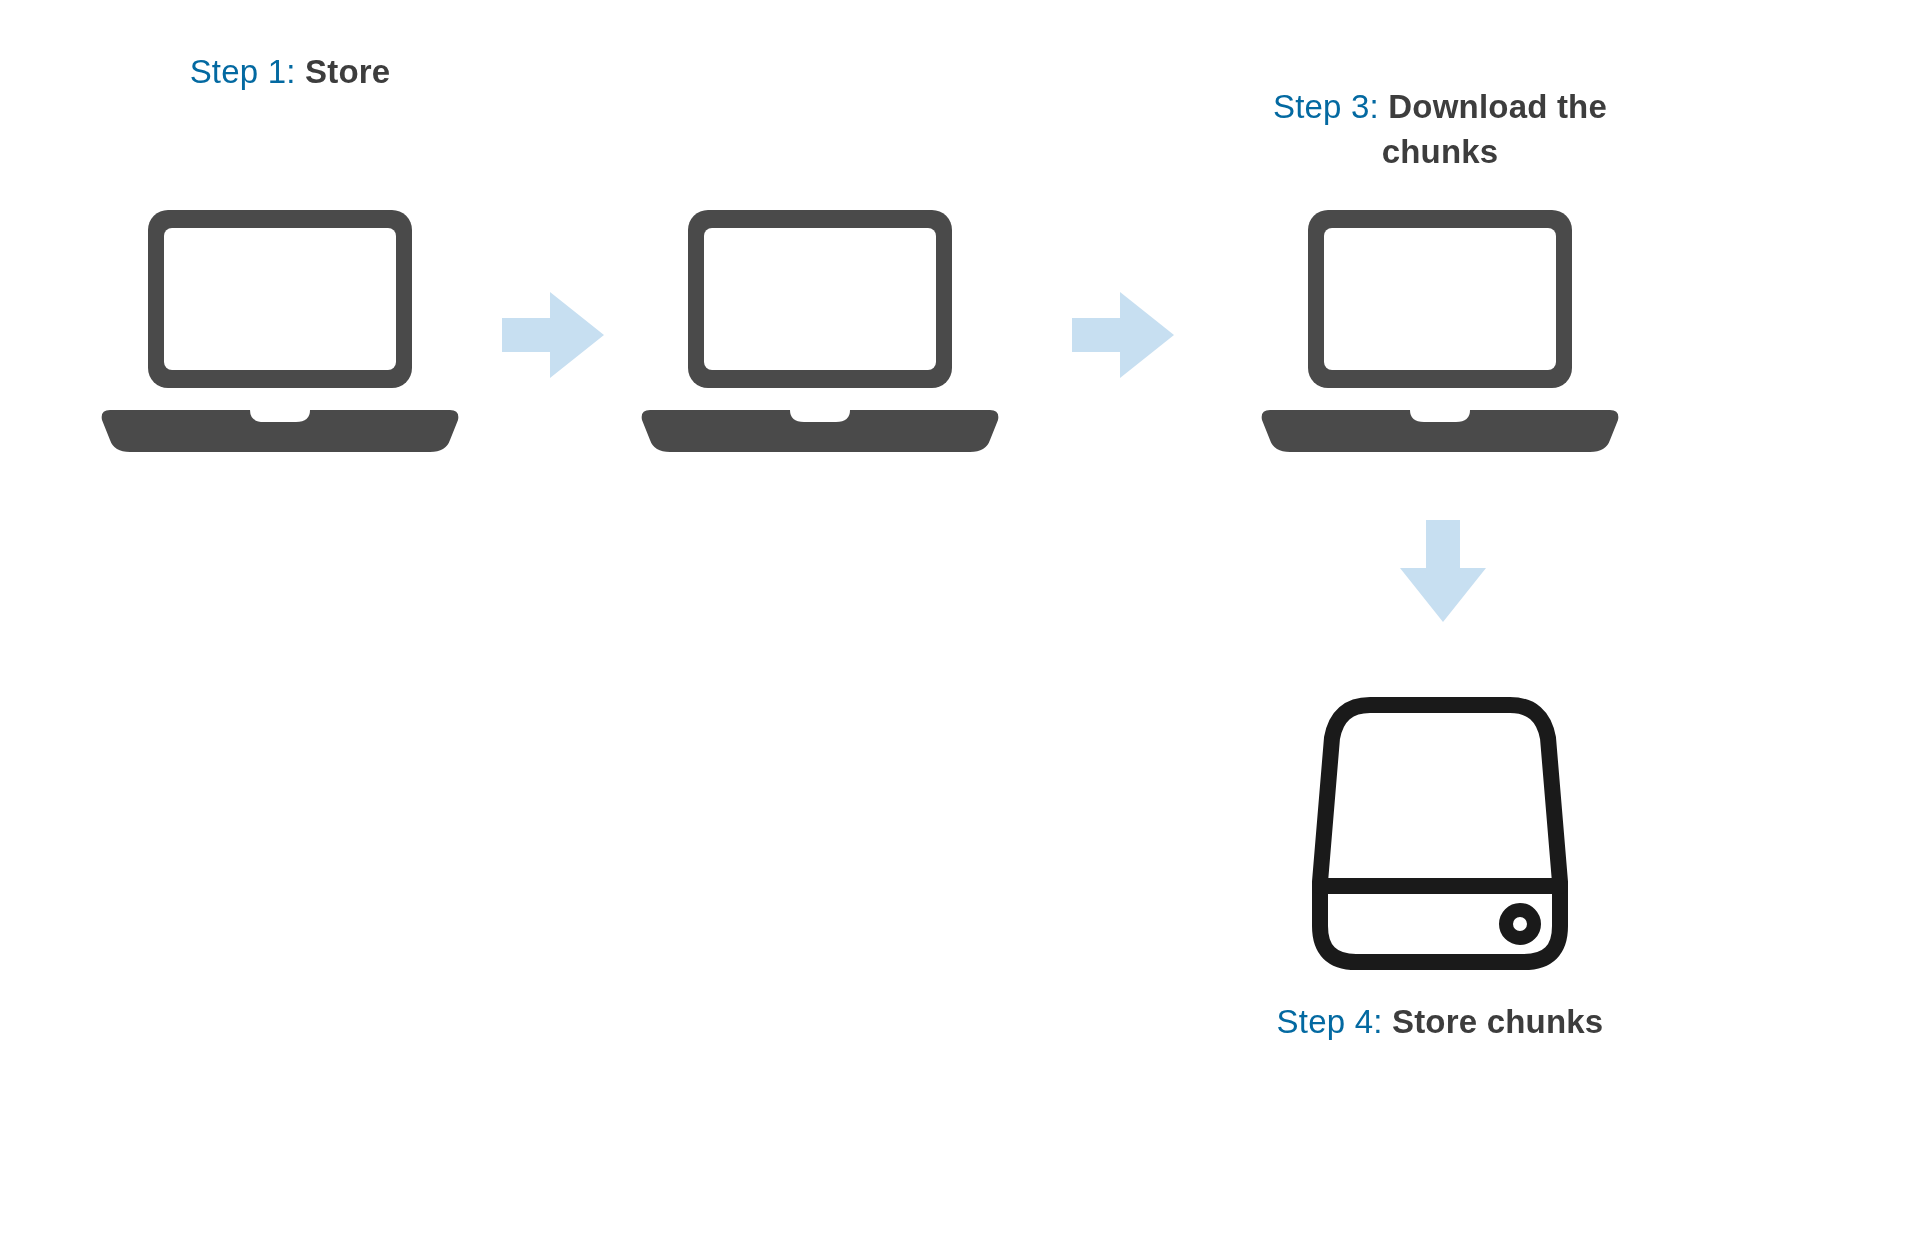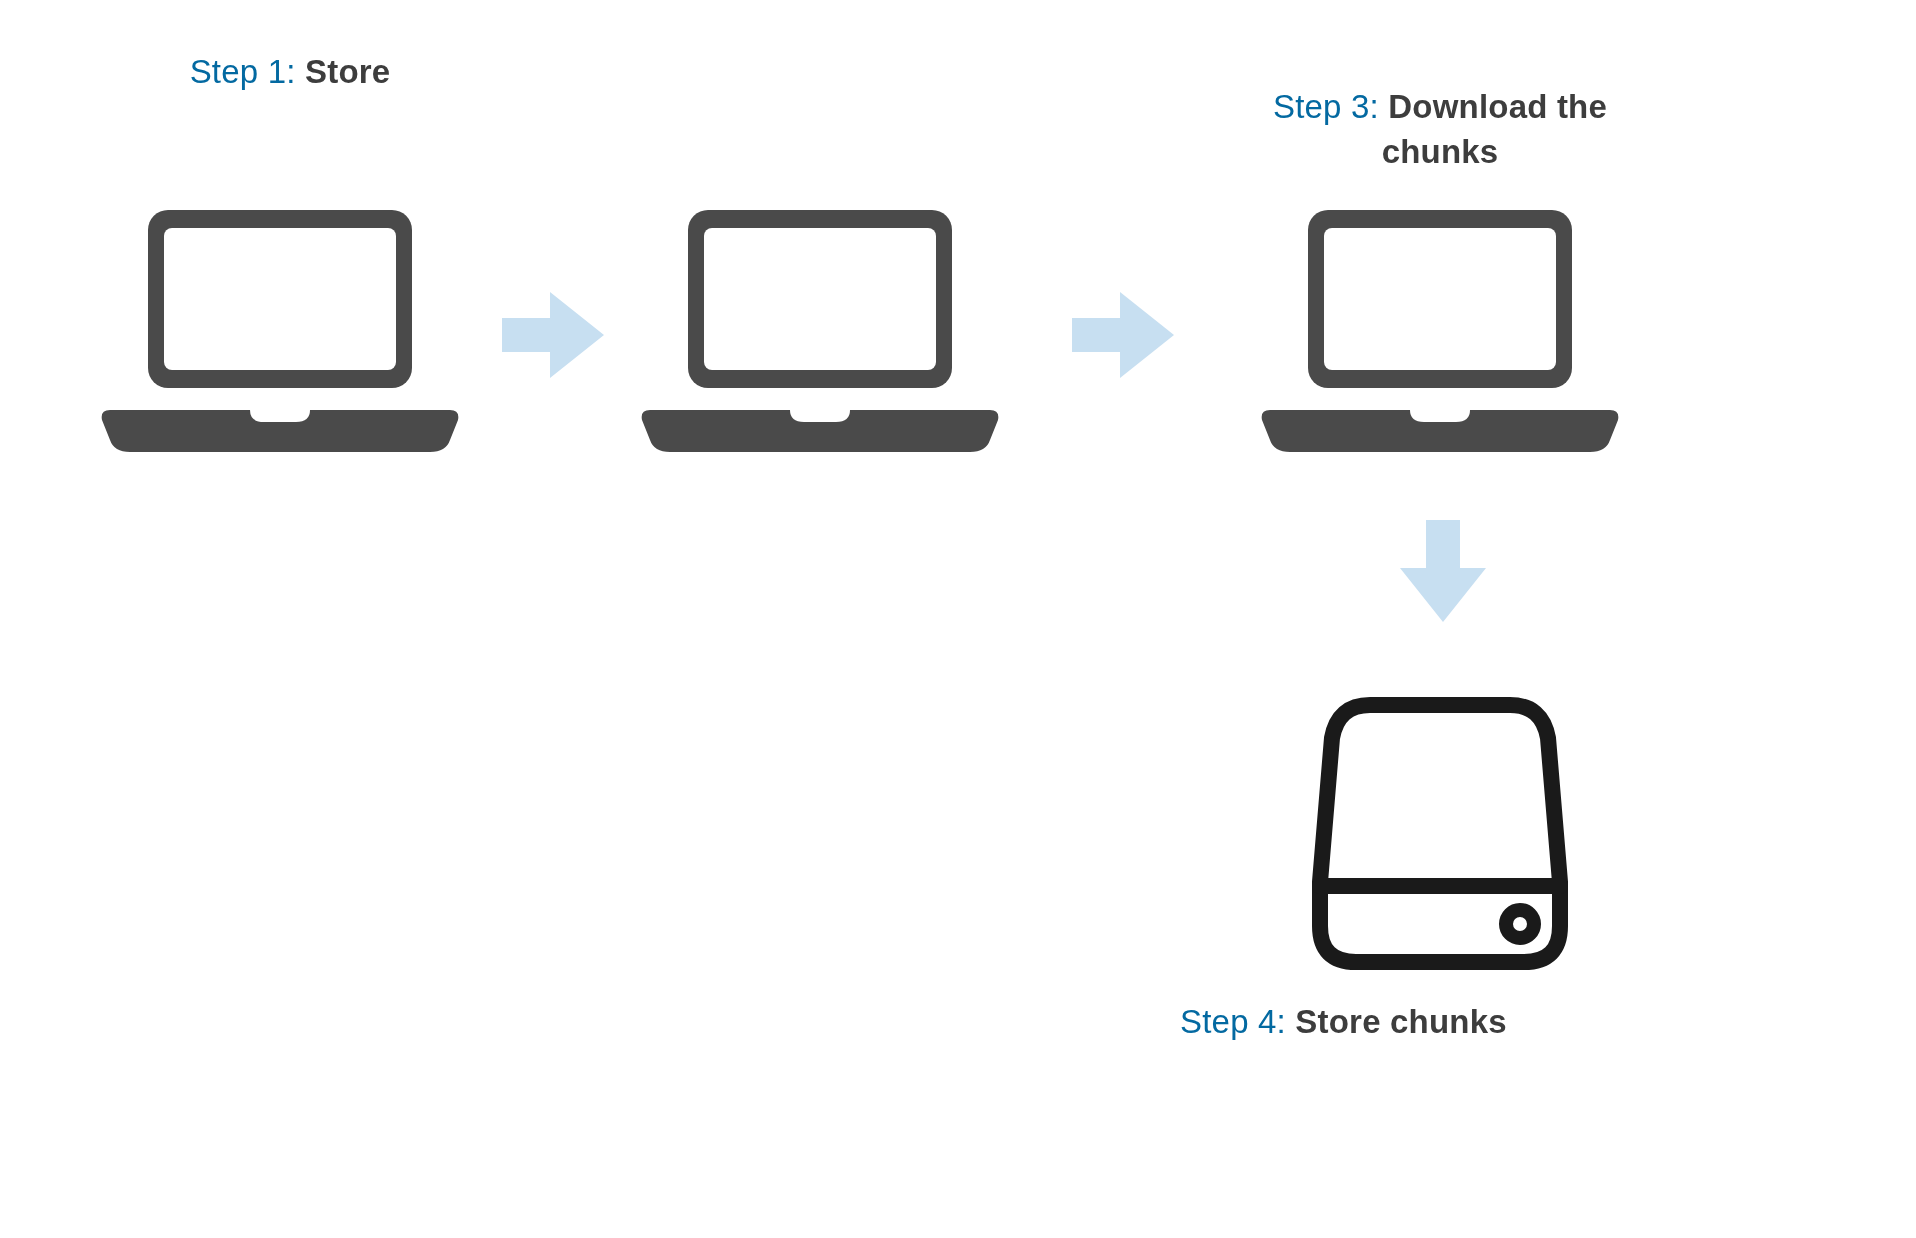--- a/index.html
+++ b/index.html
@@ -26,20 +26,21 @@
   .col3 { left: 1220px; width: 440px; top: 50px; margin-top: 35px; }
 
   .caption, .caption-bottom {
     font-size: 33px;
     line-height: 1.35;
     color: #6d6d6d;
     letter-spacing: 0.2px;
   }
   .caption-bottom {
     position: absolute;
+    text-align: center;
   }
   .caption .label,
   .caption-bottom .label {
     font-weight: 500;
     color: #0369a1;
   }
   .caption .bold,
   .caption-bottom .bold {
     font-weight: 700;
     color: #3d3d3d;

